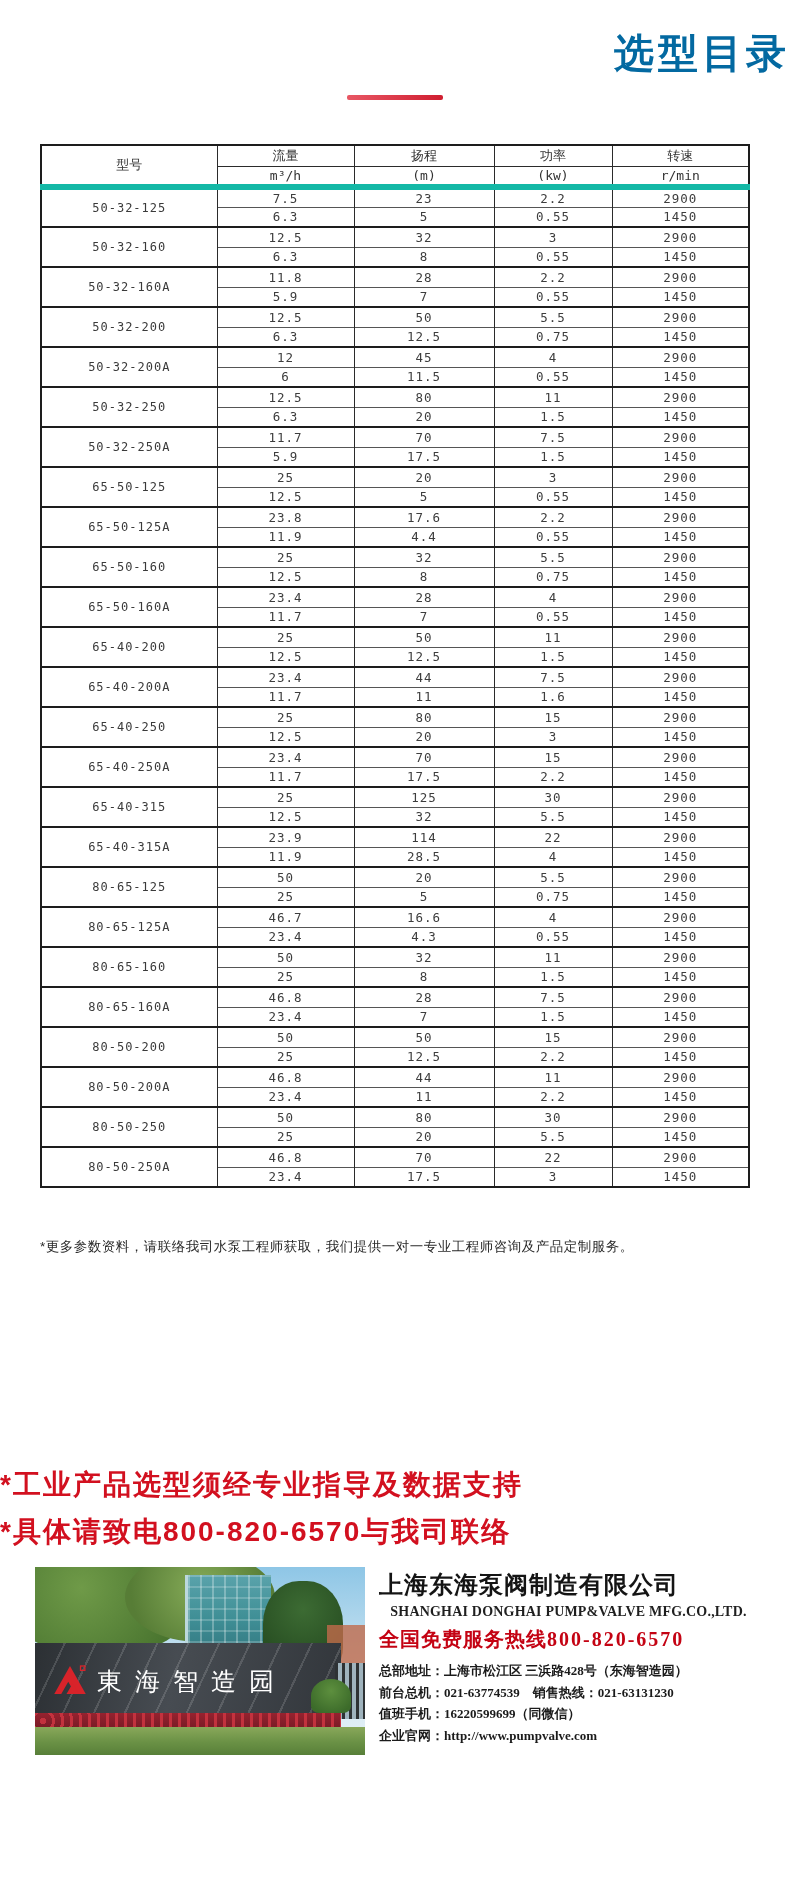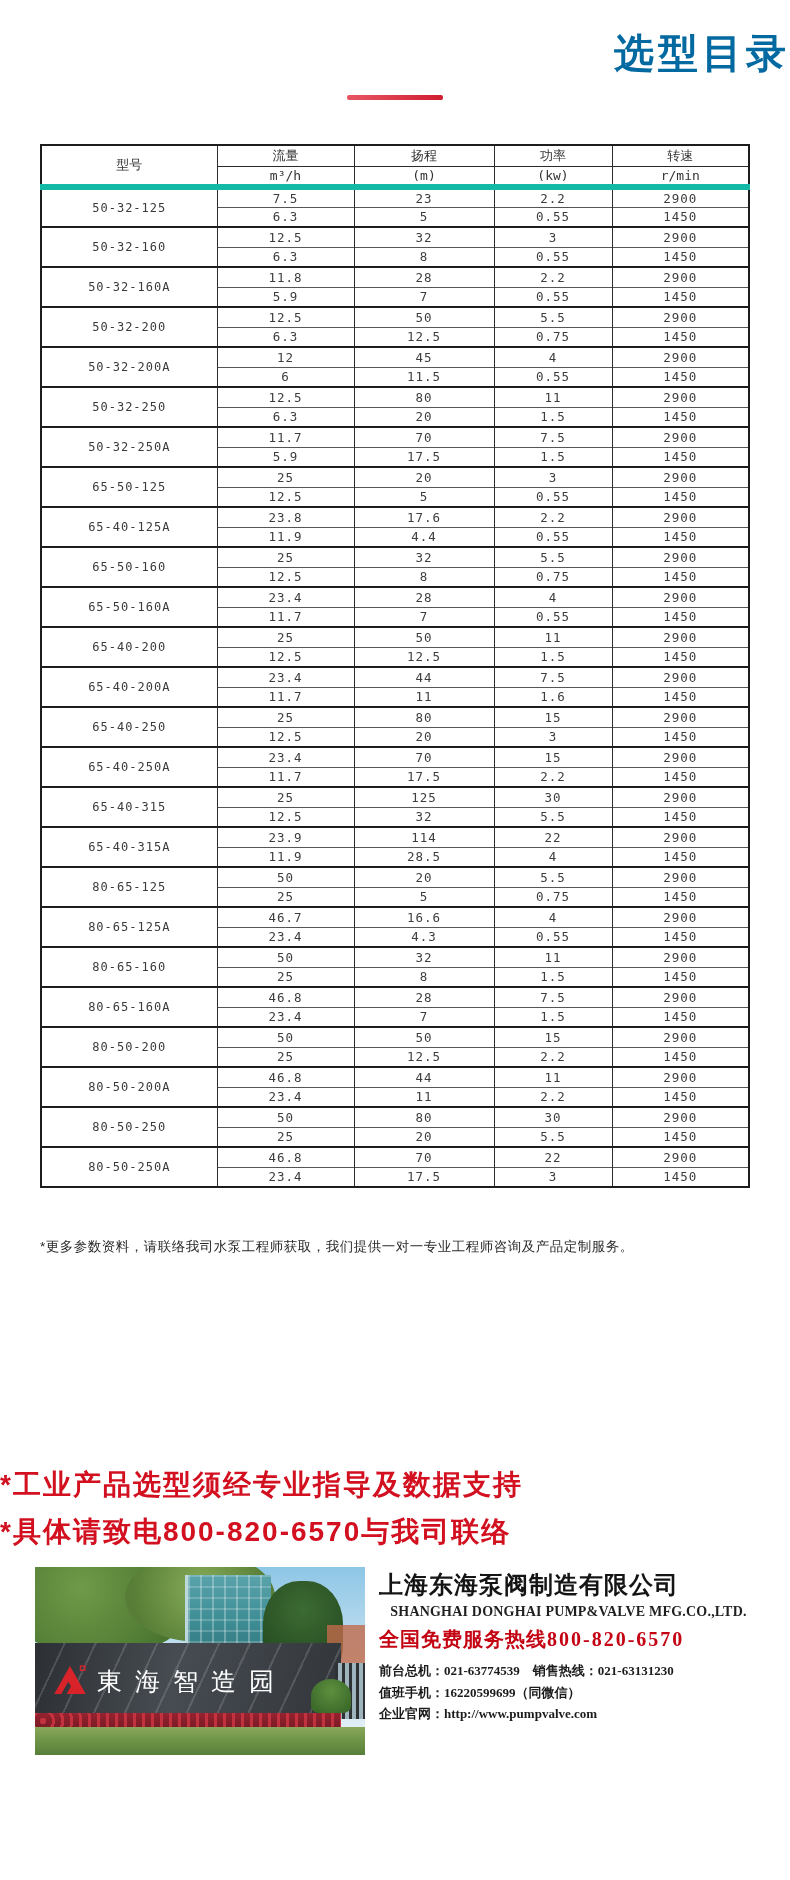--- a/index.html
+++ b/index.html
@@ -263,21 +263,21 @@
           <td>3</td>
           <td>2900</td>
         </tr>
         <tr class="inner">
           <td>12.5</td>
           <td>5</td>
           <td>0.55</td>
           <td>1450</td>
         </tr>
         <tr class="group-start">
-          <td class="model" rowspan="2">65-40-125A</td>
+          <td class="model" rowspan="2">65-50-125A</td>
           <td>23.8</td>
           <td>17.6</td>
           <td>2.2</td>
           <td>2900</td>
         </tr>
         <tr class="inner">
           <td>11.9</td>
           <td>4.4</td>
           <td>0.55</td>
           <td>1450</td>
@@ -526,20 +526,21 @@
       <div class="ph-grass"></div>
     </div>
 
     <div class="company">
       <div class="company-name">上海东海泵阀制造有限公司</div>
       <div class="company-name-en">SHANGHAI DONGHAI PUMP&amp;VALVE MFG.CO.,LTD.</div>
       <div class="hotline">
         <span>全国免费服务热线</span><span class="num">800-820-6570</span>
       </div>
       <ul class="details">
+        <li>总部地址：上海市松江区 三浜路428号（东海智造园）</li>
         <li>前台总机：021-63774539　销售热线：021-63131230</li>
         <li>值班手机：16220599699（同微信）</li>
         <li>企业官网：http://www.pumpvalve.com</li>
       </ul>
     </div>
 
   </div>
 </div>
 
 </body></html>

